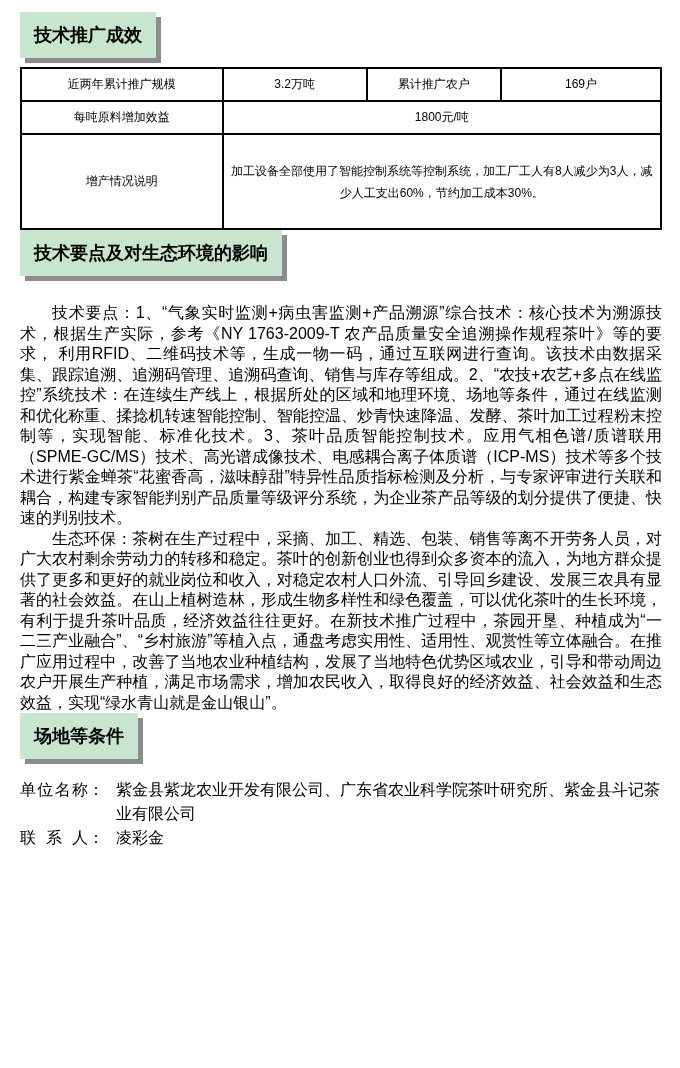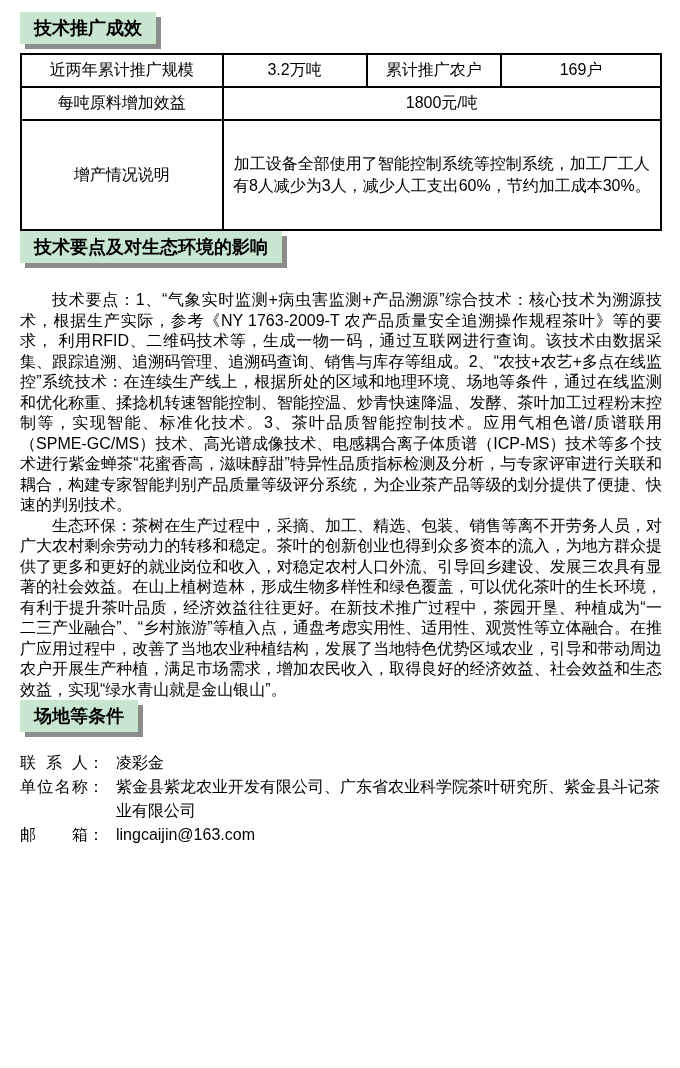--- a/index.html
+++ b/index.html
@@ -18,45 +18,45 @@
     overflow: hidden;
   }
   
   .sec-heading {
     display: inline-block;
     background: #c8e6cf;
     color: #000;
     font-size: 18px;
     font-weight: bold;
     line-height: 22px;
-    padding: 5px 14px;
+    padding: 12px 14px;
     box-shadow: 5px 5px 0 0 #8c8c8c;
     margin-bottom: 9px;
   }
   .mt-sec { }
 
   
   table.promo-table {
     width: 100%;
     border-collapse: collapse;
     table-layout: fixed;
-    font-size: 16px;
+    font-size: 12px;
   }
   table.promo-table td {
     border: 2px solid #000000;
     text-align: center;
     vertical-align: middle;
     padding: 4px 6px;
   }
   td.cell-center-row { height: 33px; }
   td.cell-desc {
     text-align: justify;
     padding: 6px 10px;
     line-height: 22px;
-    height: 110px;
+    height: 95px;
   }
 
   
   .body-text { margin-top: 18px; }
   .body-text p {
     font-size: 16px;
     line-height: 20.5px;
     text-align: justify;
     text-indent: 2em;
   }
@@ -131,26 +131,22 @@
   </div>
 
   
 
 
   
   <div class="sec-heading mt-sec">场地等条件</div>
 
   <div class="unit-info">
     <div class="unit-row">
-      <span class="unit-label-wrap"><span class="unit-label-chars">联系人</span><span>：</span></span>
-      <span class="unit-value">凌彩金</span>
-    </div>
-    <div class="unit-row">
       <span class="unit-label-wrap"><span class="unit-label-chars">单位名称</span><span>：</span></span>
       <span class="unit-value">紫金县紫龙农业开发有限公司、广东省农业科学院茶叶研究所、紫金县斗记茶业有限公司</span>
     </div>
     <div class="unit-row">
-      <span class="unit-label-wrap"><span class="unit-label-chars">邮箱</span><span>：</span></span>
-      <span class="unit-value">lingcaijin@163.com</span>
+      <span class="unit-label-wrap"><span class="unit-label-chars">联系人</span><span>：</span></span>
+      <span class="unit-value">凌彩金</span>
     </div>
   </div>
 
 </div>
 
 </body></html>

